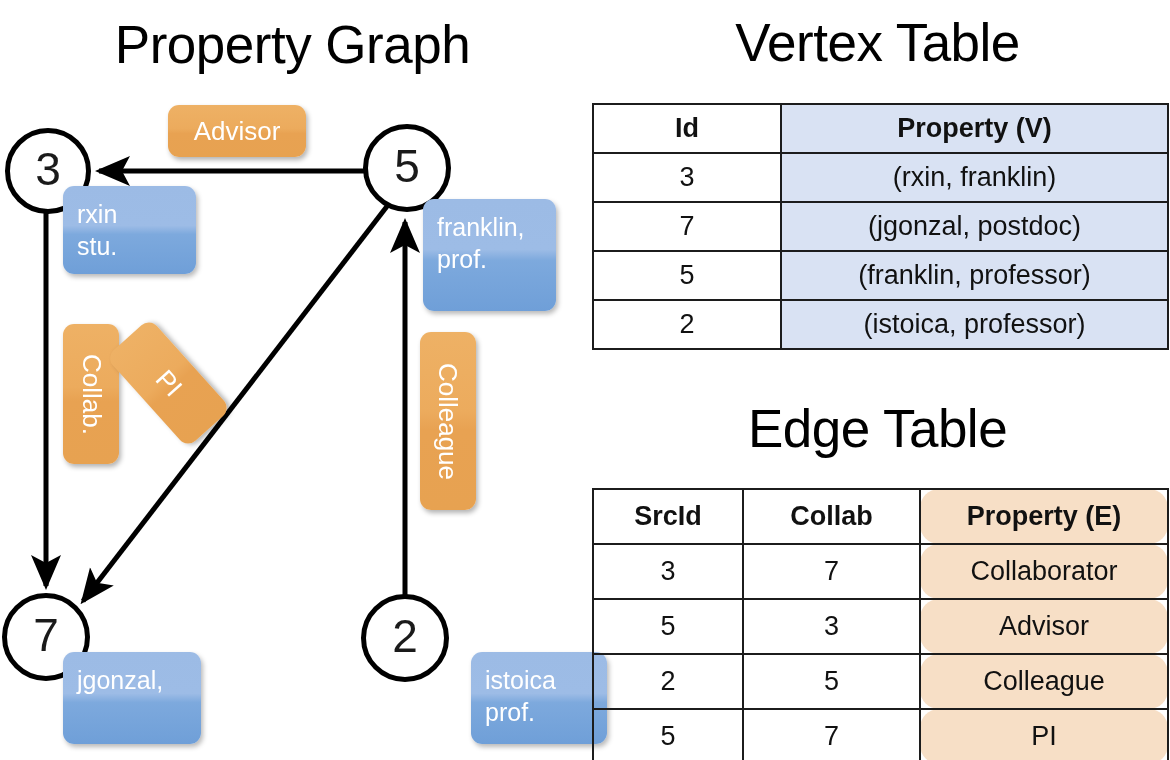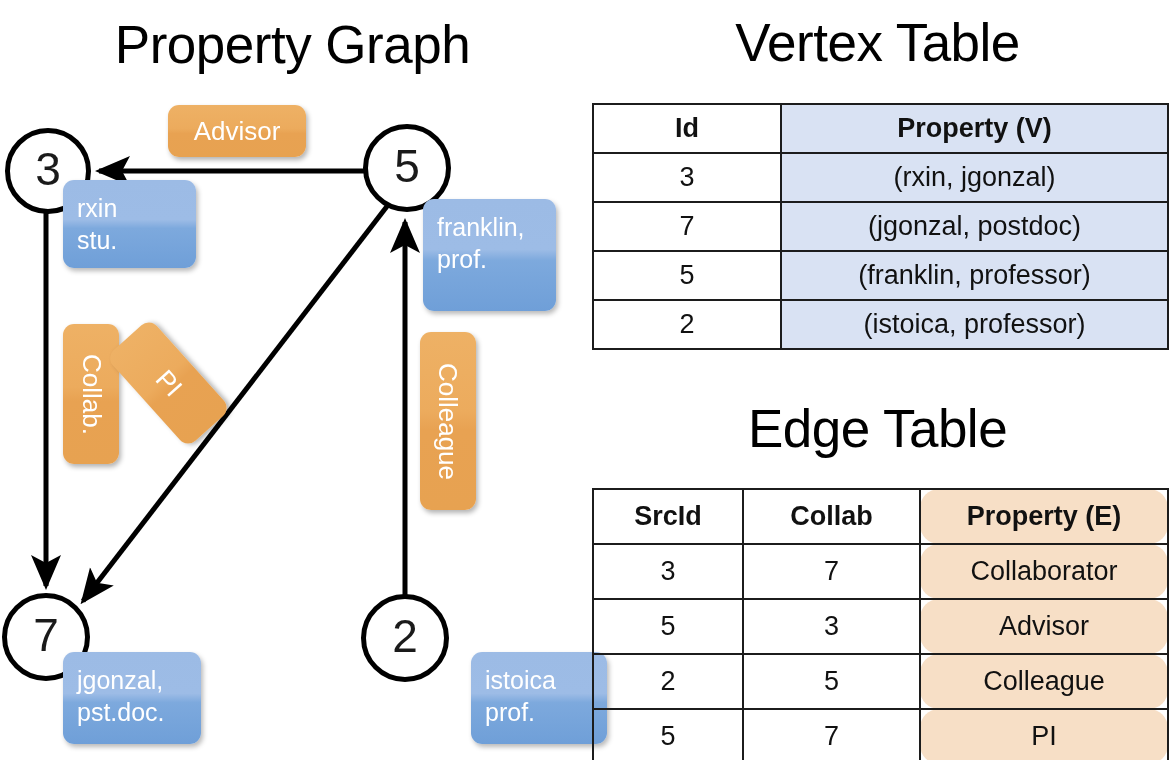--- a/index.html
+++ b/index.html
@@ -145,33 +145,32 @@
   </div>
 
   <div class="node" style="left:2px;top:593px;width:88px;height:88px;">
     <span>7</span>
   </div>
 
   <div class="node" style="left:361px;top:594px;width:88px;height:88px;">
     <span>2</span>
   </div>
 
-  <div class="vprop" style="left:63px;top:180px;width:133px;height:88px;">
+  <div class="vprop" style="left:63px;top:186px;width:133px;height:88px;">
     <div>rxin</div>
     <div>stu.</div>
   </div>
 
   <div class="vprop" style="left:423px;top:199px;width:133px;height:112px;">
     <div>franklin,</div>
     <div>prof.</div>
   </div>
 
   <div class="vprop" style="left:63px;top:652px;width:138px;height:92px;">
     <div>jgonzal,</div>
-    <div>pst.doc.</div>
   </div>
 
   <div class="vprop" style="left:423px;top:652px;width:136px;height:92px;margin-left:48px;">
     <div>istoica</div>
     <div>prof.</div>
   </div>
 
   <div class="eprop" style="left:168px;top:105px;width:138px;height:52px;">
     <span>Advisor</span>
   </div>
@@ -193,21 +192,21 @@
         <col class="c-id">
         <col class="c-prop">
       </colgroup>
     <tbody>
       <tr>
         <td class="hdr">Id</td>
         <td class="hdr blue-col">Property (V)</td>
       </tr>
       <tr>
         <td class="cell">3</td>
-        <td class="cell blue-col">(rxin, jgonzal)</td>
+        <td class="cell blue-col">(rxin, franklin)</td>
       </tr>
       <tr>
         <td class="cell">7</td>
         <td class="cell blue-col">(jgonzal, postdoc)</td>
       </tr>
       <tr>
         <td class="cell">5</td>
         <td class="cell blue-col">(franklin, professor)</td>
       </tr>
       <tr>

